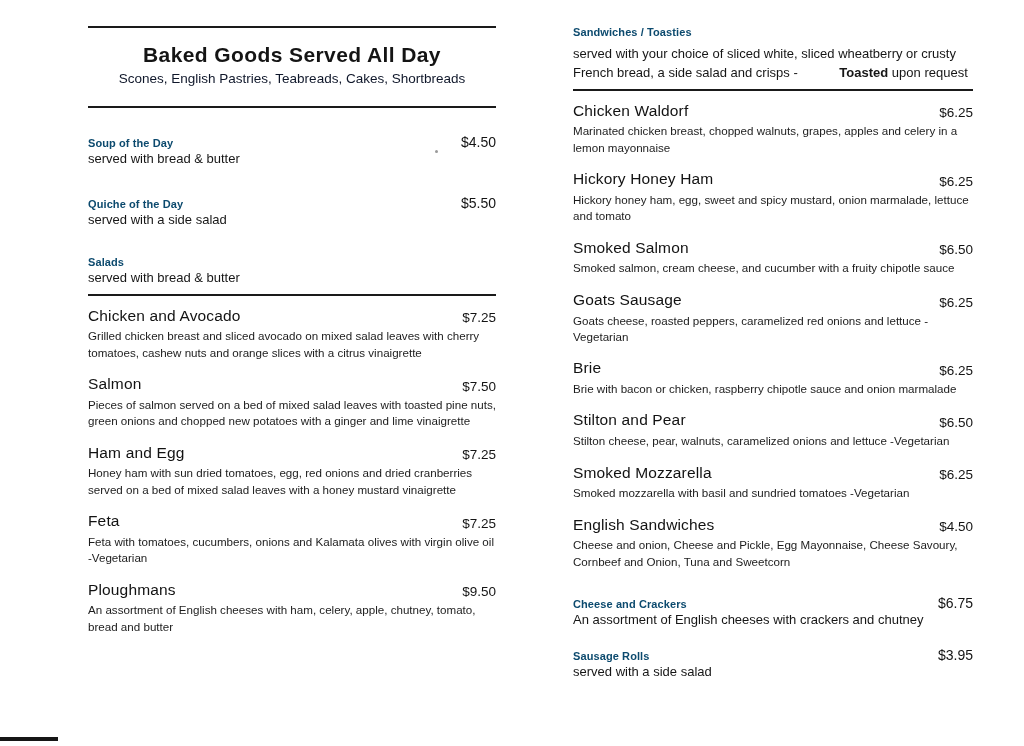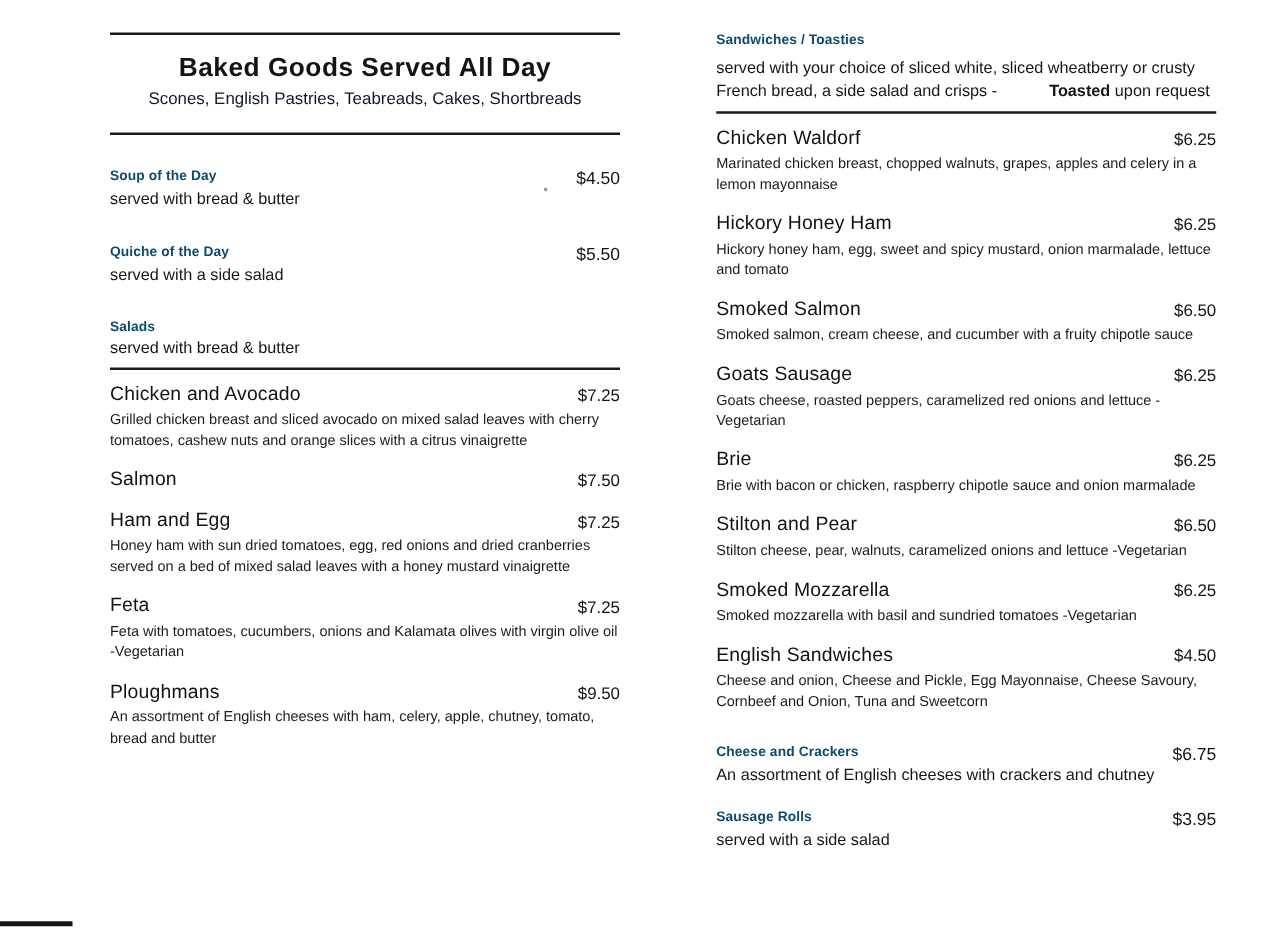--- a/index.html
+++ b/index.html
@@ -92,21 +92,21 @@
     line-height: 1.45;
   }
   .lead b, .bold-inline {
     font-weight: 700;
     margin-left: 38px;
   }
 
   
   .row {
     display: flex;
-    align-items: center;
+    align-items: flex-end;
     justify-content: space-between;
     gap: 12px;
   }
   .price {
     font-family: "Liberation Sans", sans-serif;
     font-size: 14px;
     color: #141414;
     white-space: nowrap;
     flex: 0 0 auto;
   }
@@ -194,20 +194,21 @@
         <span class="price sm">$7.25</span>
       </div>
       <div class="desc">Grilled chicken breast and sliced avocado on mixed salad leaves with cherry tomatoes, cashew nuts and orange slices with a citrus vinaigrette</div>
     </div>
 
     <div class="entry">
       <div class="row">
         <span class="item-head">Salmon</span>
         <span class="price sm">$7.50</span>
       </div>
+      <div class="desc">Pieces of salmon served on a bed of mixed salad leaves with toasted pine nuts, green onions and chopped new potatoes with a ginger and lime vinaigrette</div>
     </div>
 
     <div class="entry">
       <div class="row">
         <span class="item-head">Ham and Egg</span>
         <span class="price sm">$7.25</span>
       </div>
       <div class="desc">Honey ham with sun dried tomatoes, egg, red onions and dried cranberries served on a bed of mixed salad leaves with a honey mustard vinaigrette</div>
     </div>
 

